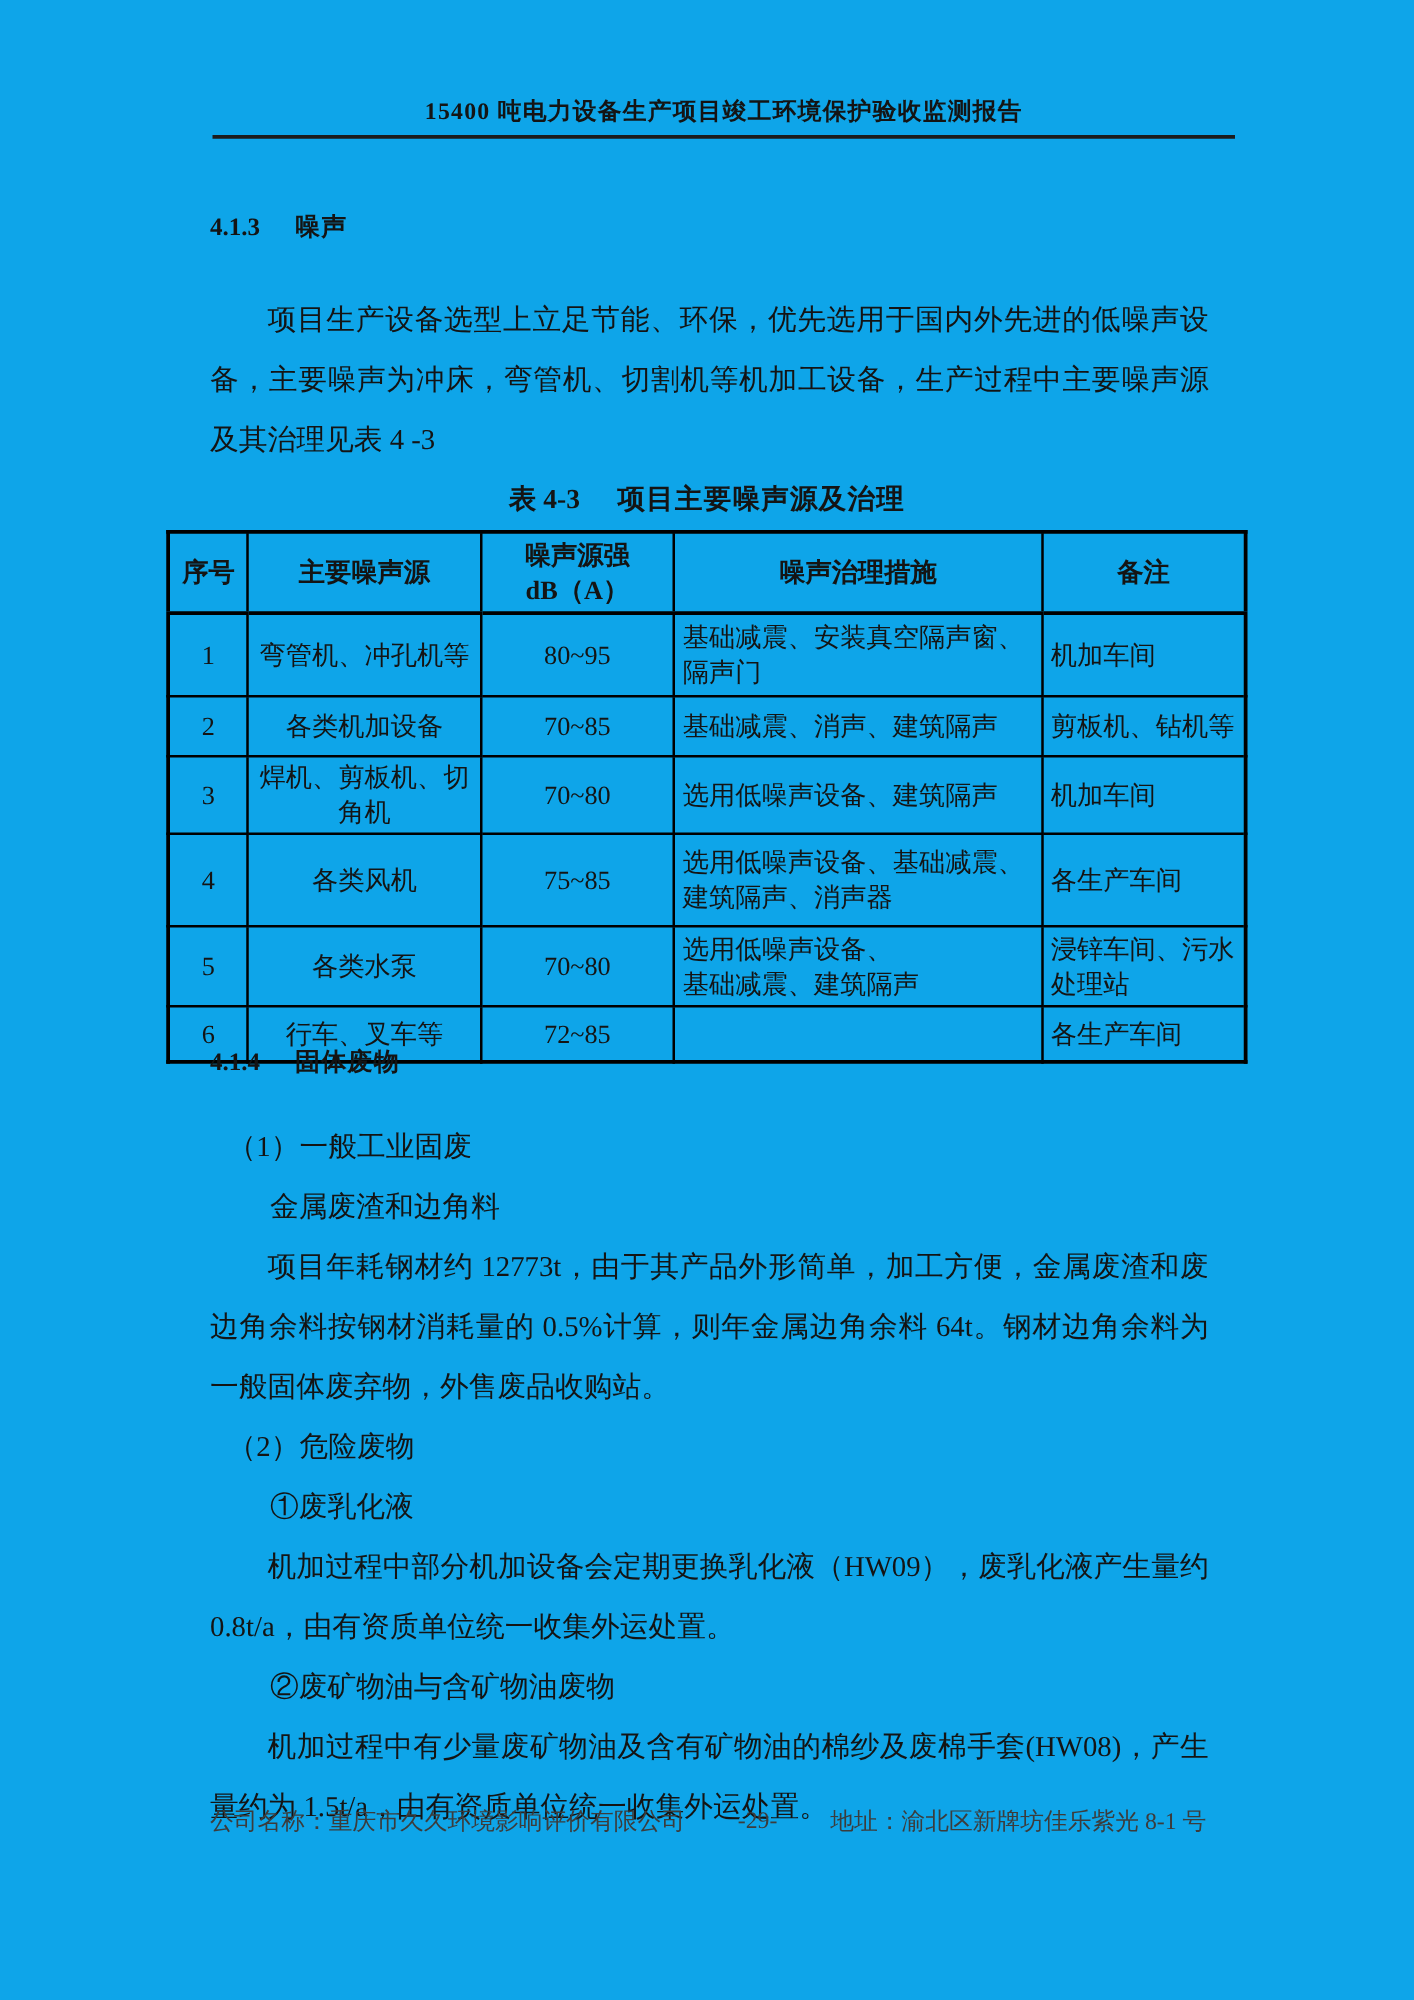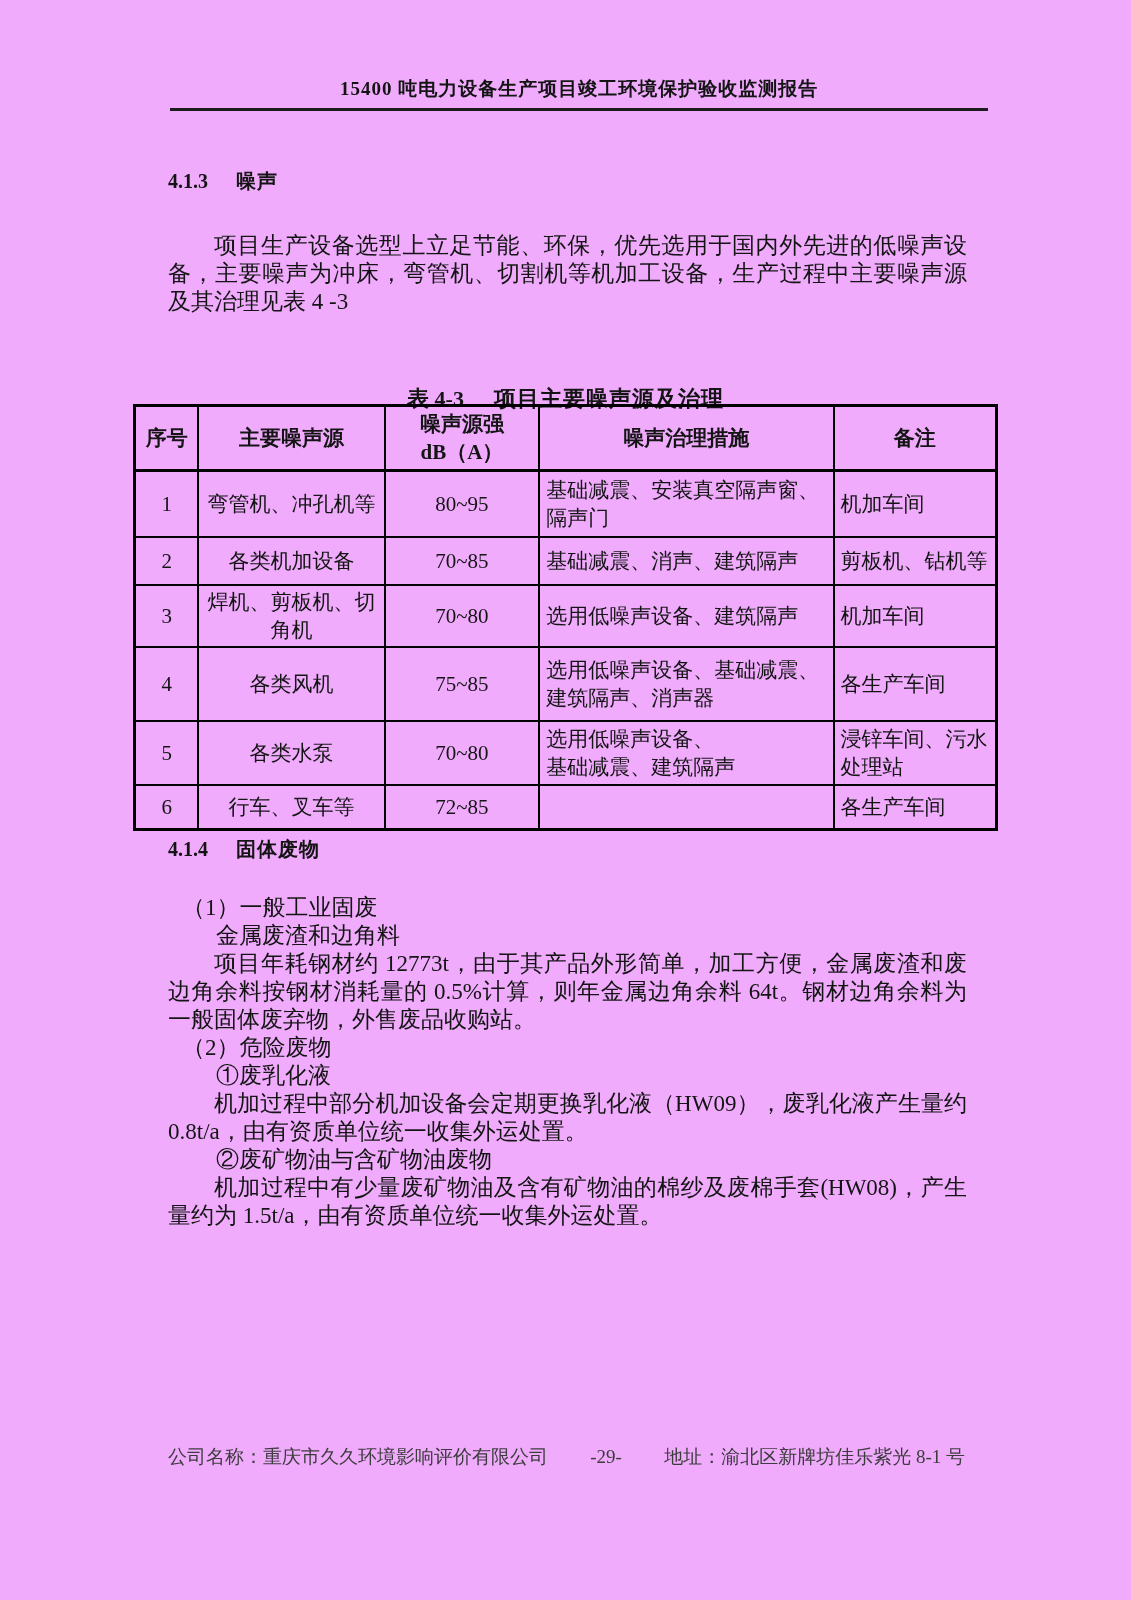--- a/index.html
+++ b/index.html
@@ -1,19 +1,19 @@
 <!DOCTYPE html>
 <html><head>
 <meta charset="utf-8">
 <style>
   html,body { margin:0; padding:0; background:#ffffff; }
   .page {
     position:relative;
     width:1131px; height:1600px;
-    background:#f0abfc;
+    background:#0ea5e9;
     color:#141414;
     font-family:"Liberation Serif","DejaVu Serif",serif;
     overflow:hidden;
   }
 
   
   .doc-header {
     position:absolute; left:170px; top:76px; width:818px;
     text-align:center;
     font-size:19px; font-weight:bold;
@@ -27,38 +27,38 @@
     position:absolute; left:168px;
     font-size:20px; font-weight:bold;
     white-space:nowrap;
   }
   .sec-heading .sec-title { margin-left:28px; letter-spacing:1px; }
   .h-413 { top:168px; }
   .h-414 { top:836px; }
 
   
   .body-para {
-    font-size:23px; line-height:28px;
+    font-size:23px; line-height:48px;
     text-align:justify;
   }
   .para-noise {
     position:absolute; left:168px; top:232px; width:799px;
     text-indent:2em;
   }
 
   
   .table-caption {
     position:absolute; left:133px; top:384px; width:865px;
     text-align:center; font-weight:bold; font-size:22px;
   }
   .table-caption .cap-title { margin-left:30px; letter-spacing:1px; }
 
   
   table.noise {
-    position:absolute; left:133px; top:404px; width:865px;
+    position:absolute; left:133px; top:424px; width:865px;
     border-collapse:collapse;
     font-size:21px;
   }
   table.noise th, table.noise td {
     border:2px solid #000;
     line-height:28px;
     vertical-align:middle;
     white-space:pre-line;
     padding:2px 6px;
   }

